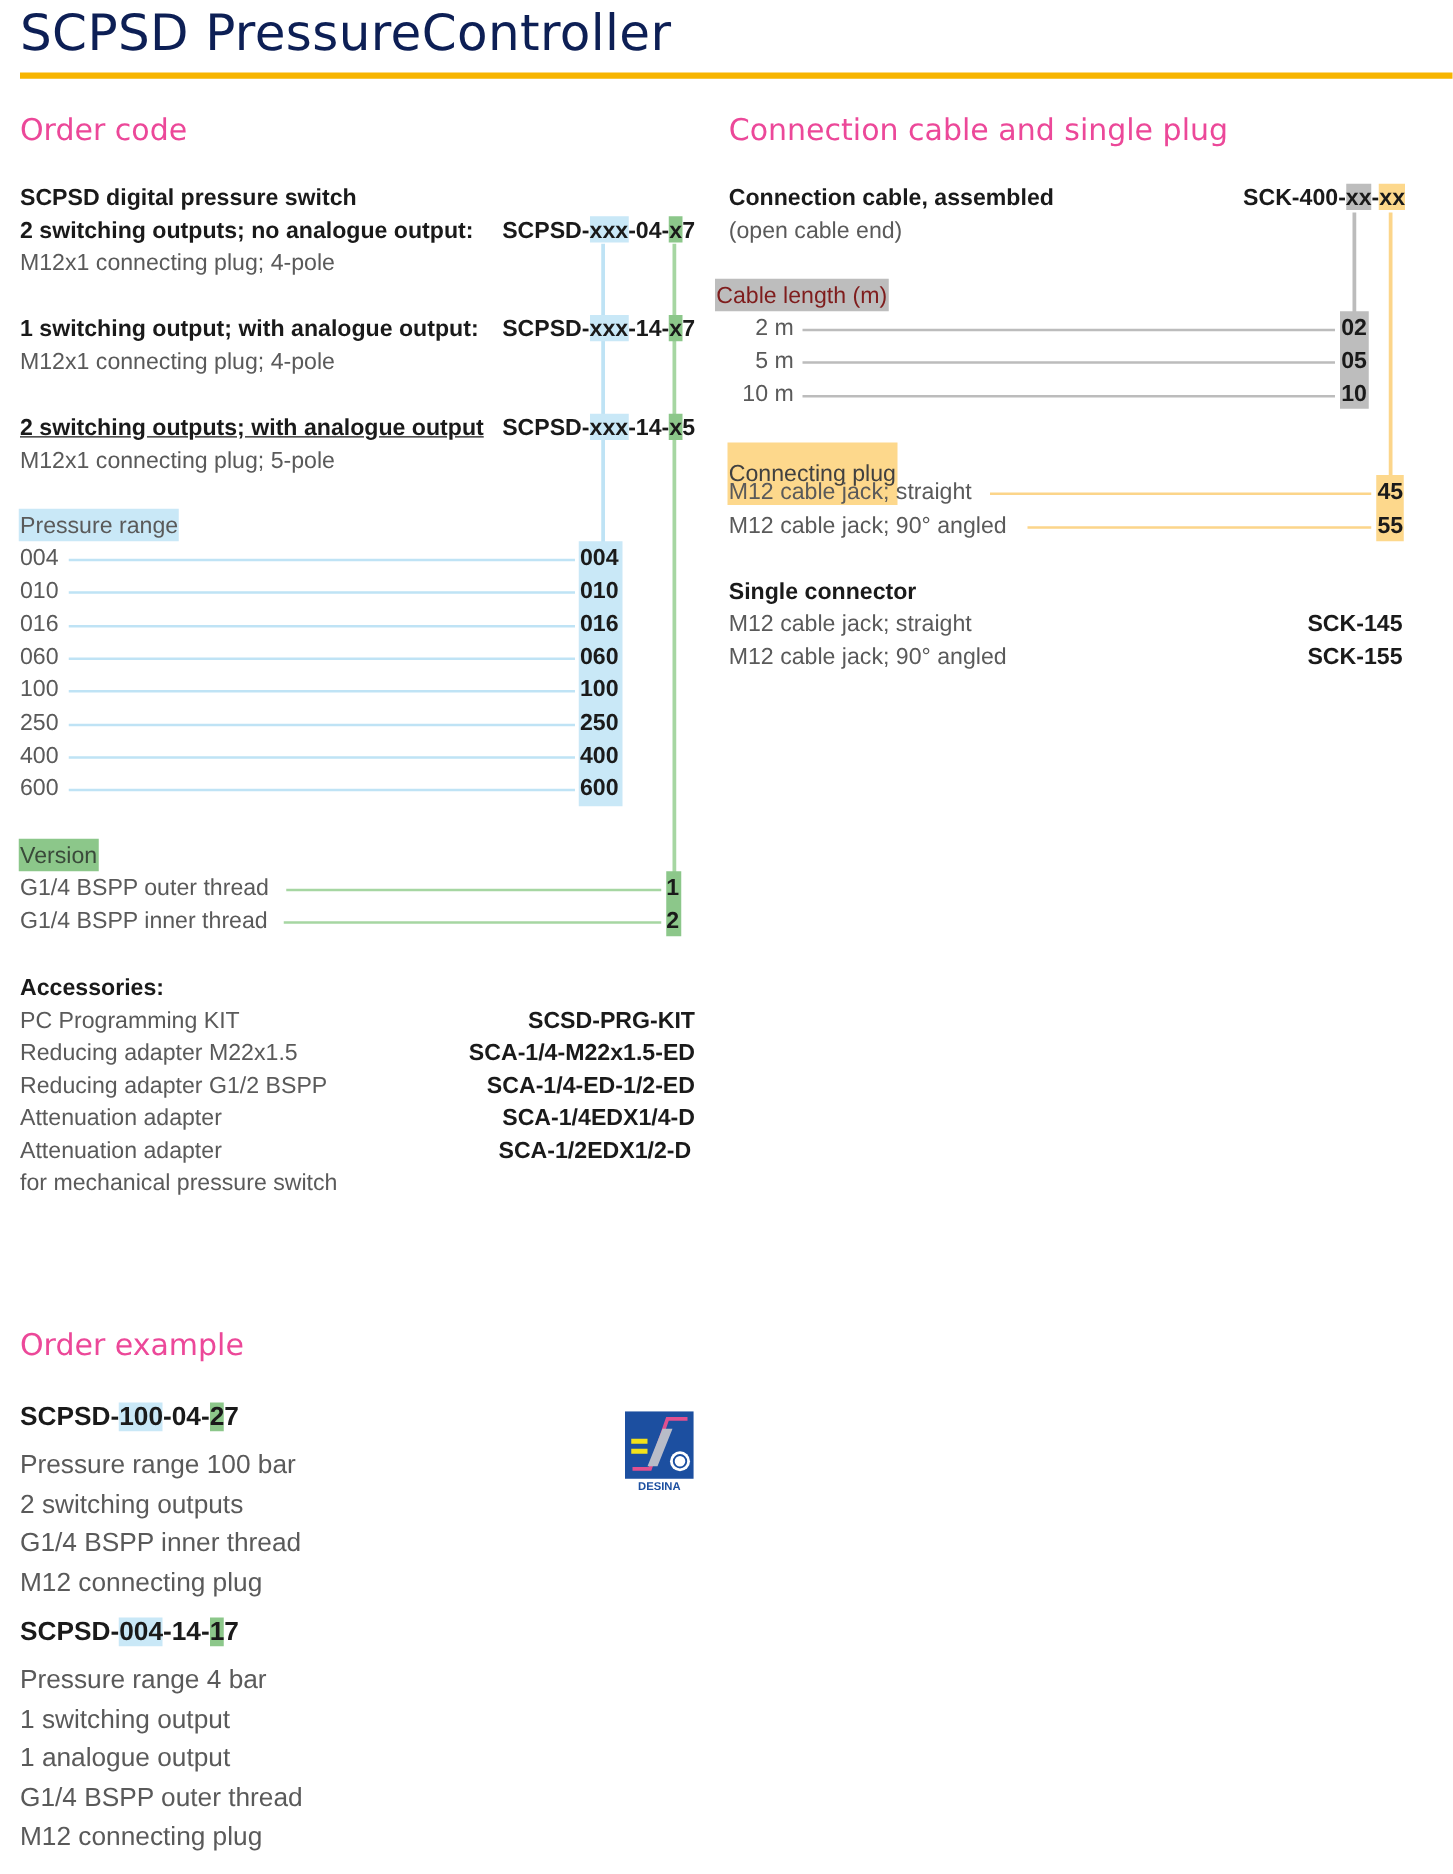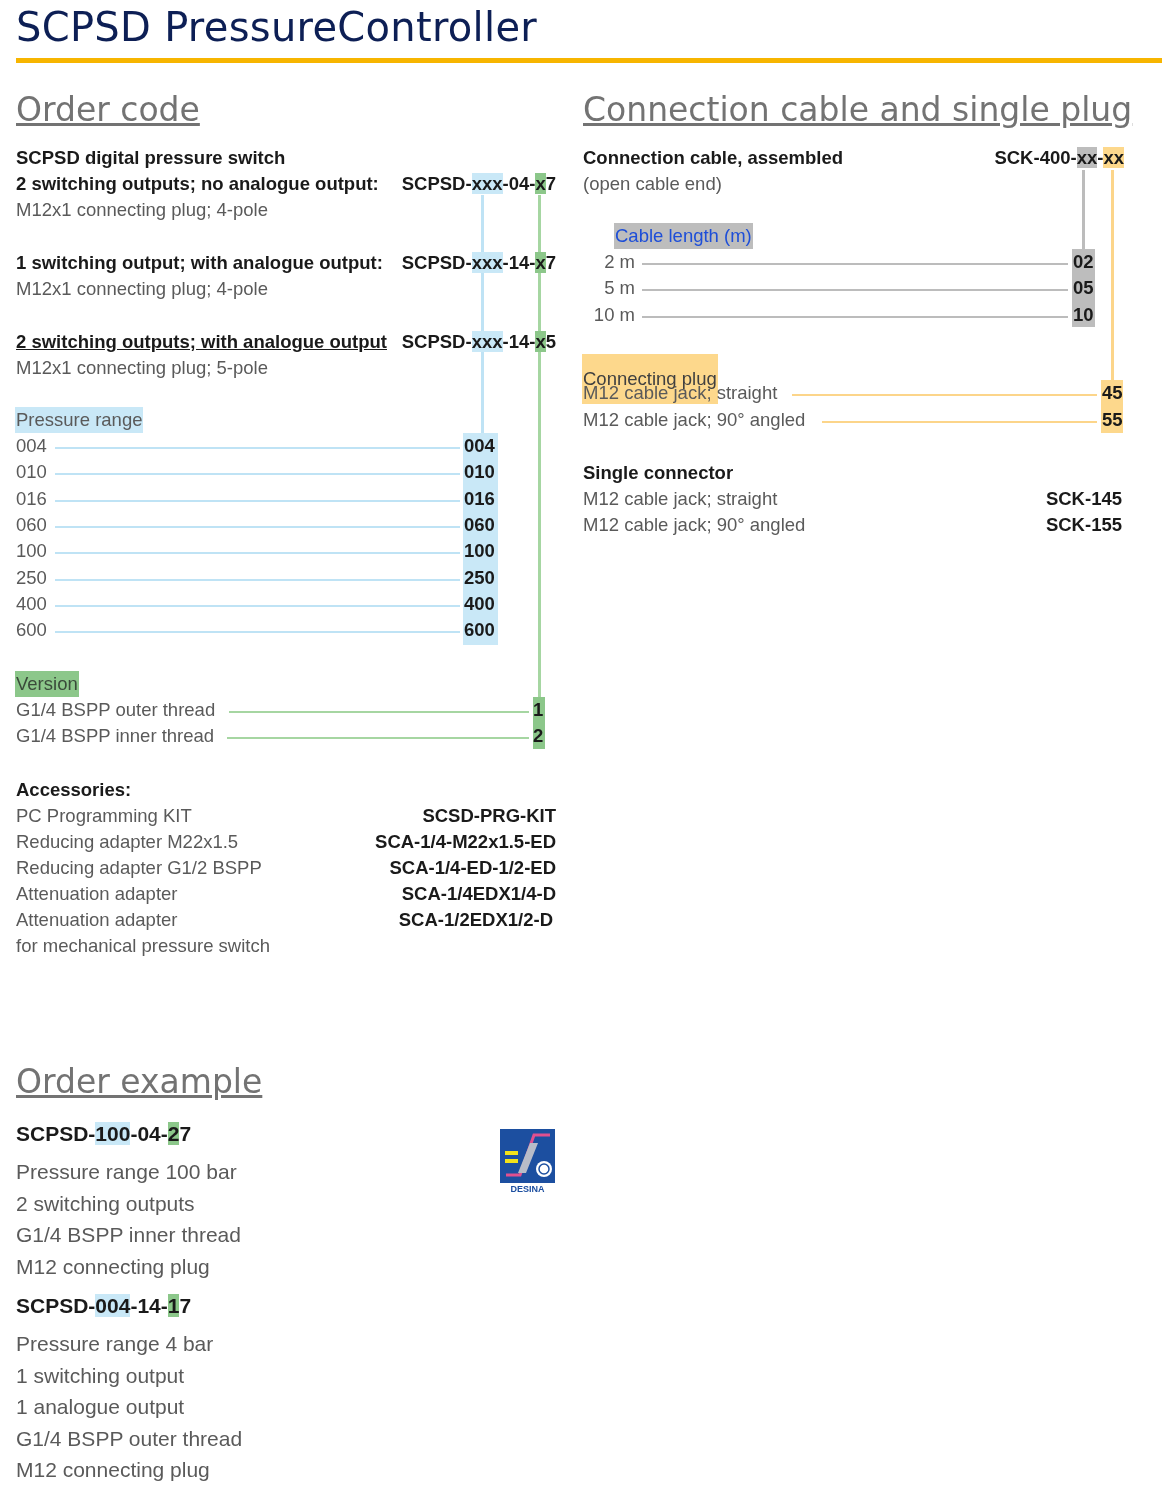--- a/index.html
+++ b/index.html
@@ -1,20 +1,20 @@
 <!DOCTYPE html>
 <html><head>
 <meta charset="utf-8">
 <style>
   html, body { margin:0; padding:0; background:#ffffff; }
   body { width:1162px; height:1499px; position:relative; overflow:hidden; font-family:"Liberation Sans", sans-serif; color:#222; }
   .abs { position:absolute; }
   .title { left:16px; top:4px; font-family:"DejaVu Sans", sans-serif; font-size:40px; color:#0d1f55; letter-spacing:0.3px; }
   .rule { left:16px; top:58px; width:1146px; height:5px; background:#f7b500; }
-  .h2 { font-family:"DejaVu Sans", sans-serif; font-size:33px; color:#737373;text-decoration:underline; }
+  .h2 { font-family:"DejaVu Sans", sans-serif; font-size:24px; color:#ec4899; }
   .t { font-size:18.5px; line-height:26px; white-space:nowrap; }
   .b { font-weight:bold; color:#1a1a1a; }
   .g { color:#5a5a5a; }
   .hl-blue { background:#c9e8f7; }
   .hl-green { background:#8cc78a; }
   .hl-grey { background:#bdbdbd; }
   .hl-orange { background:#fdd88c; }
   .line-blue { background:#bfe3f5; height:2px; }
   .line-green { background:#a6d6a2; height:2px; }
   .line-grey { background:#bcbcbc; height:2px; }
@@ -157,21 +157,21 @@
 
 <div class="abs h2" style="left:583px;top:90px;">Connection cable and single plug</div>
 
 <div class="abs vline" style="left:1082px;top:170px;height:80px;background:#bcbcbc;"></div>
 <div class="abs vline" style="left:1111px;top:170px;height:212px;background:#fcd58a;"></div>
 
 <div class="abs t b" style="left:583px;top:145px;">Connection cable, assembled</div>
 <div class="abs t b" style="right:38px;top:145px;text-align:center;"><span>SCK-400-</span><span class="hl-grey">xx</span><span>-</span><span class="hl-orange">xx</span></div>
 <div class="abs t g" style="left:583px;top:171px;">(open cable end)</div>
 
-<div class="abs t g hl-grey" style="left:614px;top:223px;padding:0 1px;color:#1d4ed8;">Cable length (m)</div>
+<div class="abs t g hl-grey" style="left:572px;top:223px;padding:0 1px;color:#7f1d1d;">Cable length (m)</div>
 <div class="abs hl-grey" style="left:1072px;top:249px;width:23px;height:78px;"></div>
 
 <div class="abs t g right" style="left:583px;top:249px;width:52px;">2 m</div>
 <div class="abs line-grey" style="left:642px;top:263px;width:426px;"></div>
 <div class="abs t b" style="left:1073px;top:249px;">02</div>
 
 <div class="abs t g right" style="left:583px;top:275px;width:52px;">5 m</div>
 <div class="abs line-grey" style="left:642px;top:289px;width:426px;"></div>
 <div class="abs t b" style="left:1073px;top:275px;">05</div>
 

